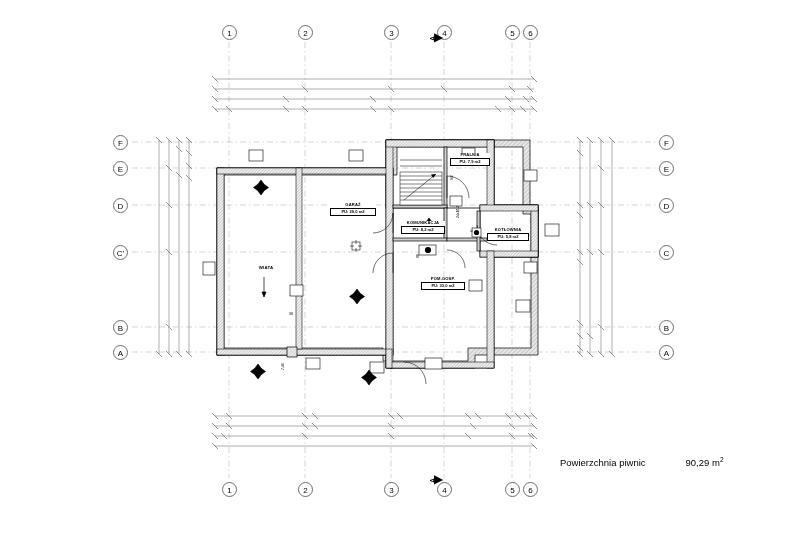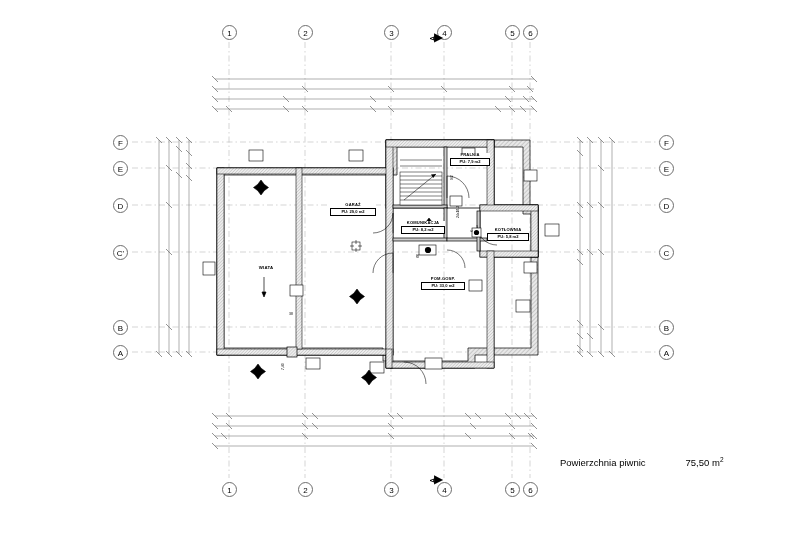--- a/index.html
+++ b/index.html
@@ -406,14 +406,14 @@
 
 <div class="tinytxt rot90" style="left:450px;top:180px;">9/2</div>
 
 <div class="tinytxt rot90" style="left:281px;top:370px;">7,40</div>
 
 <div class="tinytxt rot90" style="left:416px;top:258px;">80</div>
 
 <div class="tinytxt rot90" style="left:470px;top:232px;">K</div>
 
 <div id="caption" style="left:560px;top:456px;">
-  <span>Powierzchnia piwnic</span><span class="cap-val"><span>75,50 m</span><sup>2</sup></span>
+  <span>Powierzchnia piwnic</span><span class="cap-val"><span>90,29 m</span><sup>2</sup></span>
 </div>
 
 </body></html>

